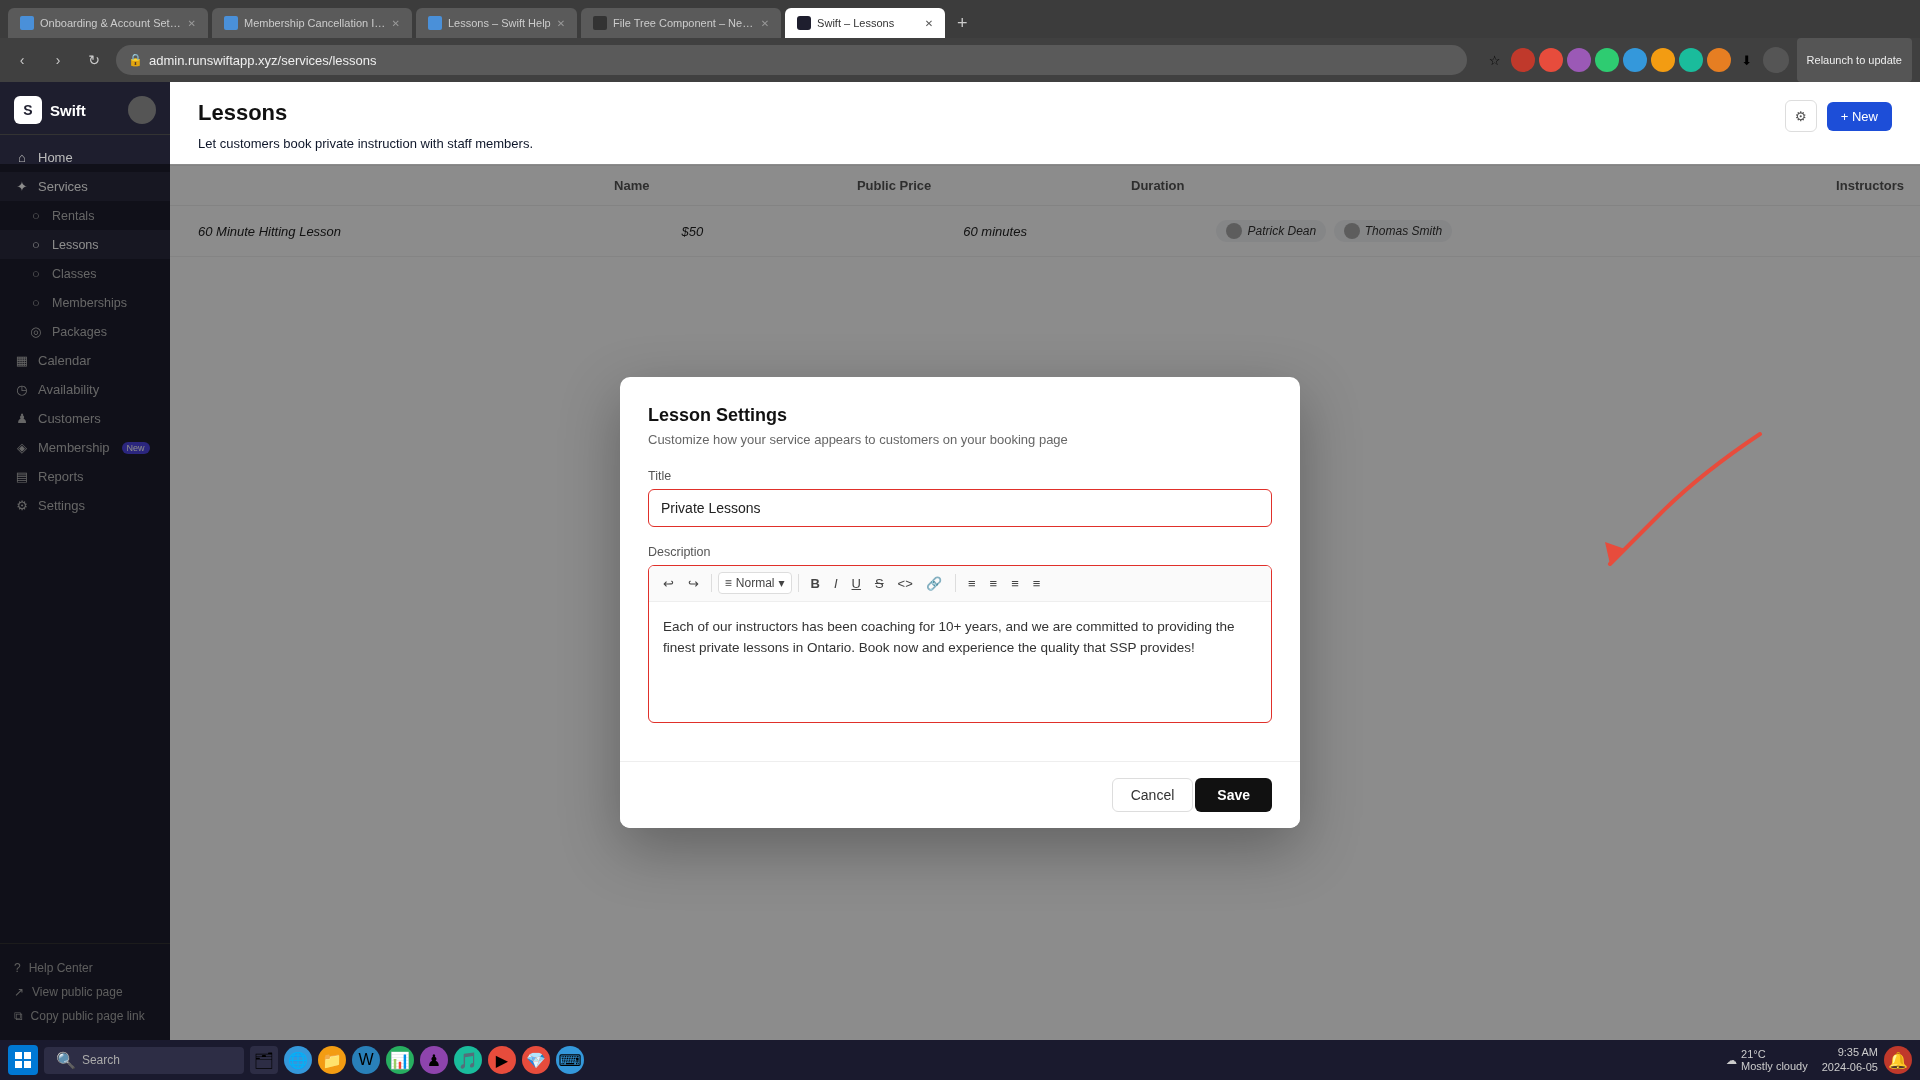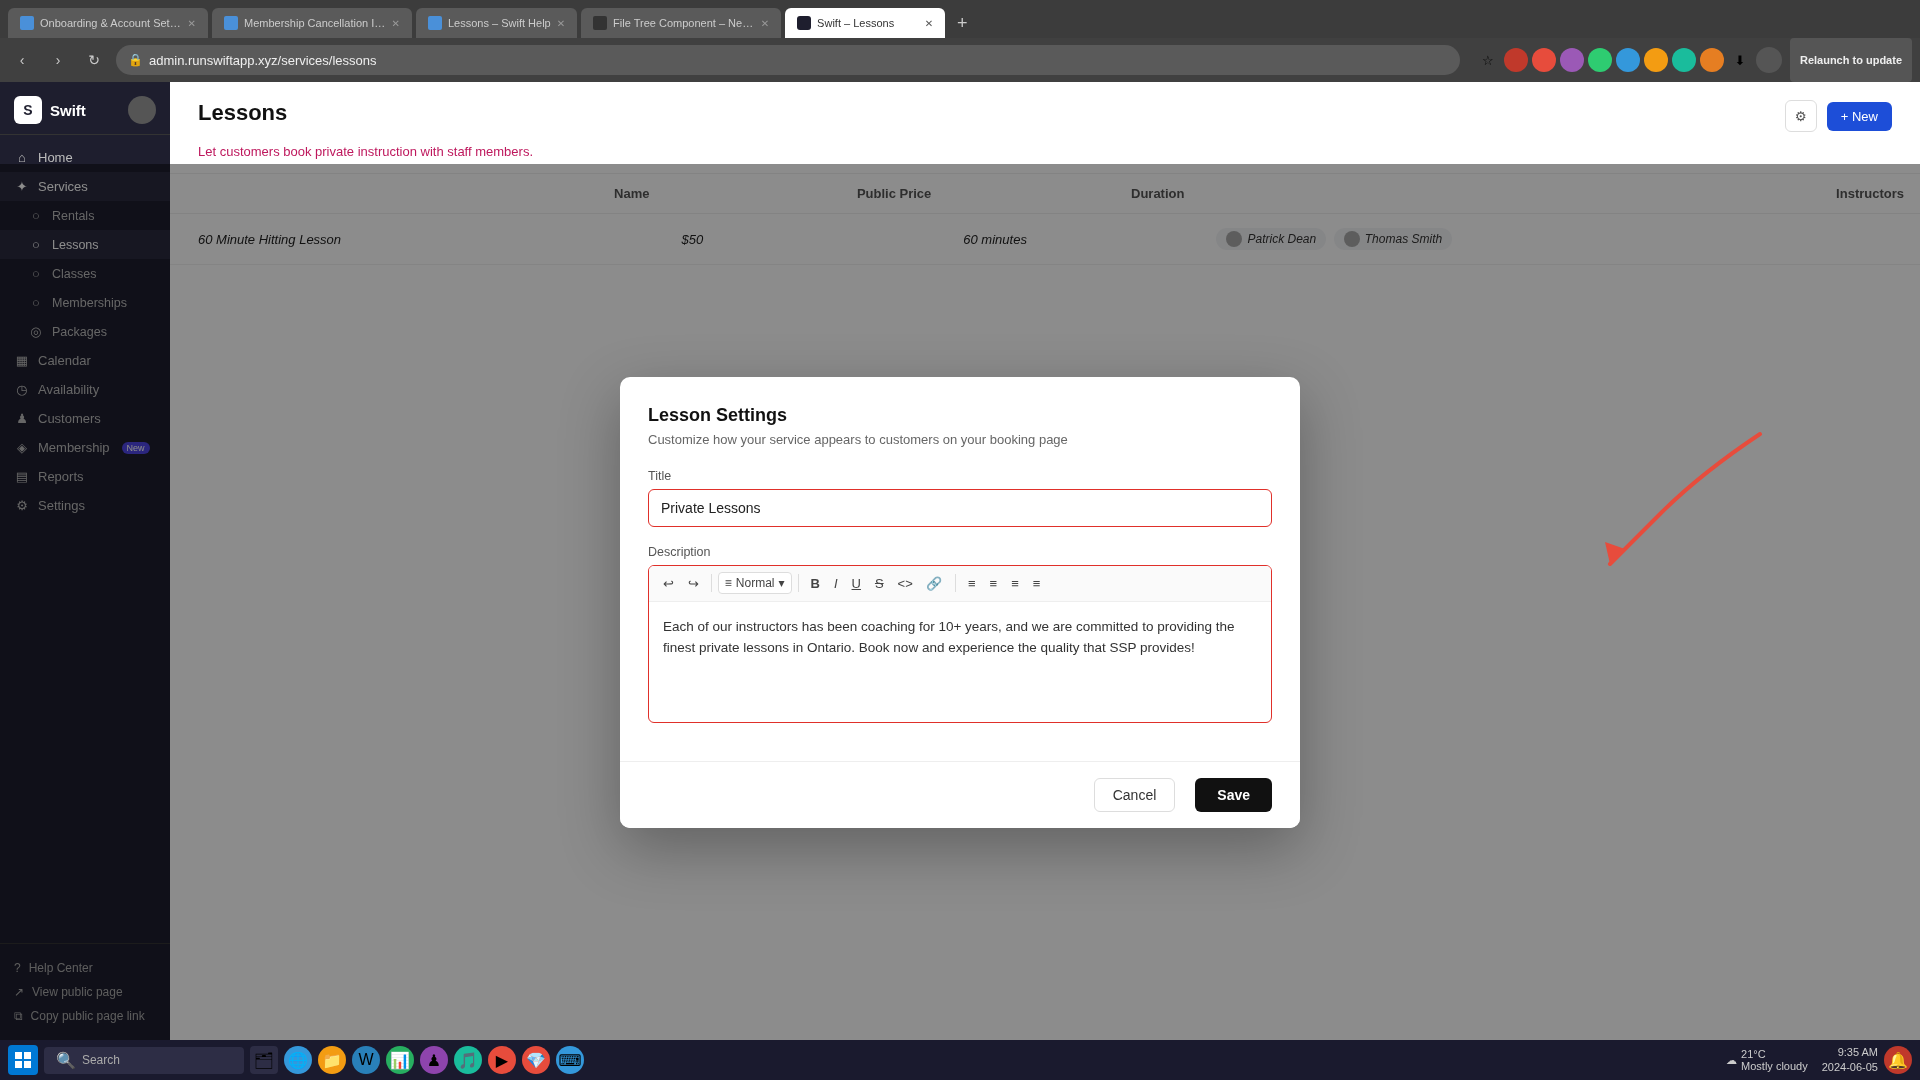--- a/index.html
+++ b/index.html
@@ -15,21 +15,21 @@
     .tab .tab-close { color: #999; font-size: 10px; cursor: pointer; }
     .tab.active .tab-close { color: #555; }
     .tab-new { background: transparent; border: none; color: #ccc; font-size: 18px; cursor: pointer; padding: 0 8px; height: 30px; display: flex; align-items: center; }
 
     .address-bar-row { background: #404040; height: 44px; display: flex; align-items: center; padding: 0 8px; gap: 8px; }
     .nav-btn { background: none; border: none; color: #ccc; font-size: 14px; cursor: pointer; width: 28px; height: 28px; display: flex; align-items: center; justify-content: center; border-radius: 50%; }
     .address-box { flex: 1; background: #5a5a5a; border-radius: 20px; height: 30px; display: flex; align-items: center; padding: 0 12px; gap: 6px; color: #eee; font-size: 13px; }
     .address-box .lock-icon { color: #aaa; font-size: 12px; }
     .toolbar-icons { display: flex; align-items: center; gap: 4px; margin-left: 8px; }
     .toolbar-icon { width: 24px; height: 24px; border-radius: 50%; display: flex; align-items: center; justify-content: center; font-size: 13px; cursor: pointer; }
-    .relaunch-btn { background: #555; color: #eee; font-size: 11px; padding: 16px 10px; border-radius: 4px; cursor: pointer; white-space: nowrap; font-weight: bold; }
+    .relaunch-btn { background: #555; color: #eee; font-size: 11px; padding: 16px 10px; border-radius: 4px; cursor: pointer; white-space: nowrap; }
 
     
     .app-layout { display: flex; flex: 1; background: #f7f7f7; height: calc(1080px - 82px); }
 
     
     .sidebar { width: 170px; background: #1e1e2e; display: flex; flex-direction: column; color: #ccc; flex-shrink: 0; }
     .sidebar-header { padding: 14px 14px 10px; display: flex; align-items: center; gap: 8px; border-bottom: 1px solid #333; }
     .sidebar-logo { width: 28px; height: 28px; background: #fff; border-radius: 6px; display: flex; align-items: center; justify-content: center; font-weight: 700; font-size: 14px; color: #1e1e2e; }
     .sidebar-app-name { color: #fff; font-size: 15px; font-weight: 600; }
     .sidebar-user-avatar { width: 28px; height: 28px; border-radius: 50%; background: #555; margin-left: auto; }
@@ -41,21 +41,21 @@
     .sidebar-item-icon { font-size: 13px; width: 16px; text-align: center; }
     .badge-new { background: #4f46e5; color: #fff; font-size: 9px; padding: 1px 5px; border-radius: 8px; margin-left: 4px; }
     .sidebar-footer { padding: 12px 14px; border-top: 1px solid #333; }
     .sidebar-footer-item { display: flex; align-items: center; gap: 8px; font-size: 12px; color: #aaa; padding: 5px 0; cursor: pointer; }
 
     
     .main-content { flex: 1; display: flex; flex-direction: column; background: #fff; overflow: hidden; }
     .page-header { padding: 18px 28px 0; border-bottom: 1px solid #eee; display: flex; align-items: flex-start; justify-content: space-between; }
     .page-title-section { }
     .page-title { font-size: 22px; font-weight: 700; color: #111; }
-    .page-subtitle { font-size: 13px; color: #be185d; margin-top: 18px; padding-bottom: 14px; }
+    .page-subtitle { font-size: 13px; color: #0f172a; margin-top: 10px; padding-bottom: 14px; }
     .page-header-actions { display: flex; align-items: center; gap: 10px; }
     .settings-btn { width: 32px; height: 32px; border: 1px solid #ddd; border-radius: 6px; background: #fff; display: flex; align-items: center; justify-content: center; cursor: pointer; color: #555; }
     .new-btn { background: #1d4ed8; color: #fff; border: none; border-radius: 6px; padding: 7px 14px; font-size: 13px; font-weight: 500; cursor: pointer; display: flex; align-items: center; gap: 5px; }
 
     .table-container { flex: 1; overflow: auto; }
     .data-table { width: 100%; border-collapse: collapse; }
     .data-table th { text-align: right; padding: 12px 16px; font-size: 13px; font-weight: 600; color: #555; border-bottom: 1px solid #eee; background: #fff; }
     .data-table th:first-child { padding-left: 28px; }
     .data-table td { padding: 14px 16px; font-size: 13px; color: #222; border-bottom: 1px solid #f0f0f0; font-style: italic; }
     .data-table td:first-child { padding-left: 28px; }
@@ -74,21 +74,21 @@
     .form-label { font-size: 12.5px; color: #555; margin-bottom: 6px; display: block; font-weight: 500; }
     .form-input { width: 100%; border: 1.5px solid #e0302a; border-radius: 6px; padding: 10px 12px; font-size: 14px; color: #222; outline: none; }
 
     .editor-wrapper { border: 1.5px solid #e0302a; border-radius: 6px; overflow: hidden; }
     .editor-toolbar { display: flex; align-items: center; gap: 2px; padding: 6px 8px; border-bottom: 1px solid #eee; background: #fafafa; }
     .toolbar-btn { background: none; border: none; cursor: pointer; padding: 4px 6px; border-radius: 4px; font-size: 13px; color: #444; display: flex; align-items: center; }
     .toolbar-separator { width: 1px; height: 18px; background: #ddd; margin: 0 4px; }
     .format-select { border: 1px solid #ddd; border-radius: 4px; padding: 3px 6px; font-size: 12px; color: #444; background: #fff; display: flex; align-items: center; gap: 4px; cursor: pointer; }
     .editor-area { min-height: 120px; padding: 14px; font-size: 13.5px; color: #333; line-height: 1.6; }
 
-    .modal-footer { padding: 16px 28px; border-top: 1px solid #eee; display: flex; justify-content: flex-end; gap: 20px; background: #fff; }
+    .modal-footer { padding: 16px 28px; border-top: 1px solid #eee; display: flex; justify-content: flex-end; gap: 2px; background: #fff; }
     .cancel-btn { background: #fff; border: 1px solid #ddd; border-radius: 6px; padding: 8px 18px; font-size: 14px; color: #333; cursor: pointer; }
     .save-btn { background: #111; color: #fff; border: none; border-radius: 6px; padding: 8px 22px; font-size: 14px; font-weight: 600; cursor: pointer; }
 
     
     .taskbar { background: #1a1a2e; height: 40px; display: flex; align-items: center; padding: 0 8px; gap: 6px; flex-shrink: 0; }
     .taskbar-start { width: 30px; height: 30px; background: #0078d4; border-radius: 4px; display: flex; align-items: center; justify-content: center; }
     .taskbar-search { background: #2d2d45; border-radius: 4px; padding: 4px 12px; display: flex; align-items: center; gap: 6px; width: 200px; }
     .taskbar-search-text { color: #aaa; font-size: 12px; }
     .taskbar-spacer { flex: 1; }
     .taskbar-icon { width: 28px; height: 28px; border-radius: 4px; display: flex; align-items: center; justify-content: center; font-size: 16px; cursor: pointer; }

